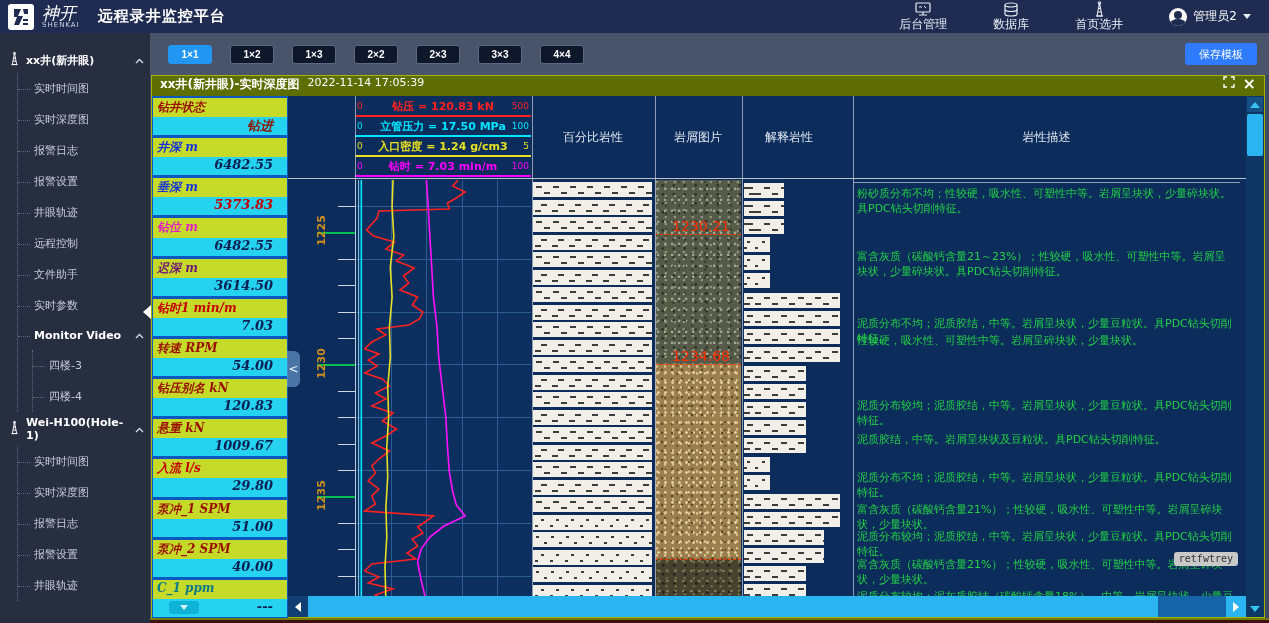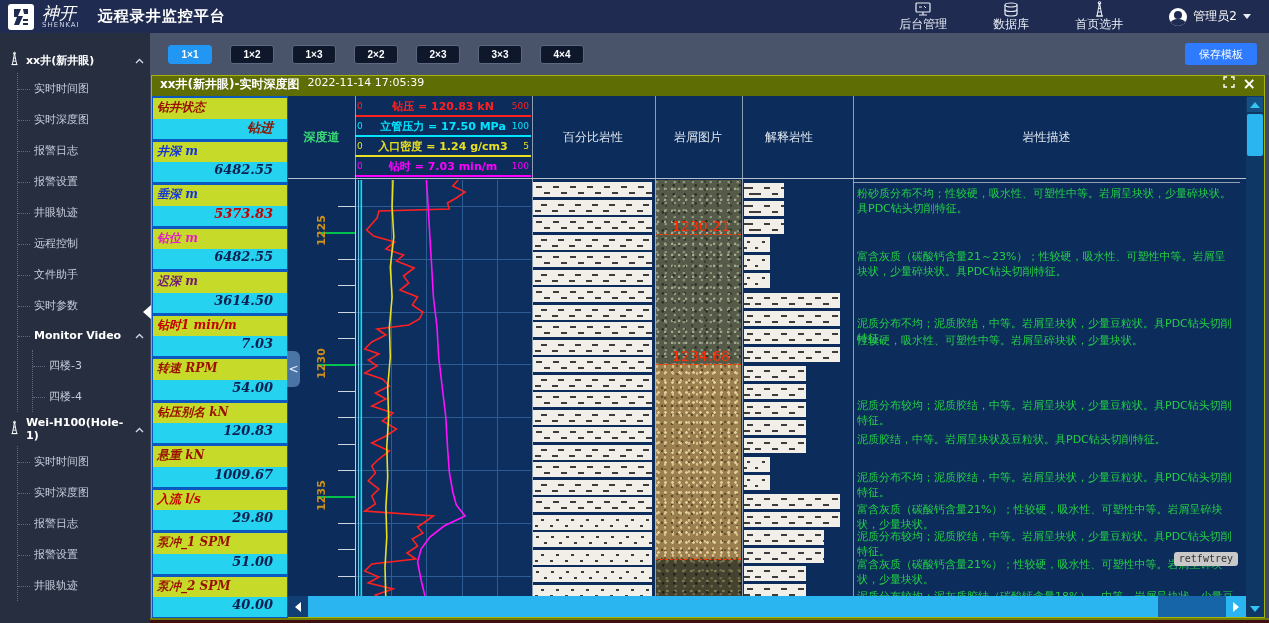--- a/index.html
+++ b/index.html
@@ -333,25 +333,30 @@
           <div class="pvalue" style="color: rgb(11, 32, 80);">29.80</div>
         </div>
         <div class="prow">
           <div class="plabel" style="color: rgb(153, 16, 0);">泵冲_1  SPM</div>
           <div class="pvalue" style="color: rgb(11, 32, 80);">51.00</div>
         </div>
         <div class="prow">
           <div class="plabel" style="color: rgb(153, 16, 0);">泵冲_2  SPM</div>
           <div class="pvalue" style="color: rgb(11, 32, 80);">40.00</div>
         </div>
+        <div class="prow">
+          <div class="plabel" style="color: rgb(11, 122, 138);">C_1  ppm</div>
+          <div class="pvalue" style="color: rgb(11, 32, 80);">---<span class="pdrop">
+              <i></i>
+            </span></div>
+        </div>
       </div>
 
     <div id="chart">
       <div id="chart-header">
-        <div class="hdr-cell" id="hdr-depth" style="left: 0px; width: 67px;">深度道</div>
         <div class="hdr-cell" id="legend" style="left: 67px; width: 176px;">
             <div class="leg-row" style="color: rgb(255, 32, 32); border-bottom: 2px solid rgb(255, 32, 32); width: 100%;">钻压 = 120.83 kN<span class="minv">0</span><span class="maxv">500</span></div>
             <div class="leg-row" style="color: rgb(0, 229, 255); border-bottom: 2px solid rgb(0, 229, 255); width: 100%;">立管压力 = 17.50 MPa<span class="minv">0</span><span class="maxv">100</span></div>
             <div class="leg-row" style="color: rgb(232, 224, 32); border-bottom: 2px solid rgb(232, 224, 32); width: 100%;">入口密度 = 1.24 g/cm3<span class="minv">0</span><span class="maxv">5</span></div>
             <div class="leg-row" style="color: rgb(255, 0, 255); border-bottom: 2px solid rgb(255, 0, 255); width: 100%;">钻时 = 7.03 min/m<span class="minv">0</span><span class="maxv">100</span></div>
           </div>
         <div class="hdr-cell" id="hdr-percent" style="left: 244px; width: 122px;">百分比岩性</div>
         <div class="hdr-cell" id="hdr-photo" style="left: 367px; width: 86px;">岩屑图片</div>
         <div class="hdr-cell" id="hdr-interp" style="left: 454px; width: 94px;">解释岩性</div>
         <div class="hdr-cell" id="hdr-desc" style="left: 565px; width: 387px;">岩性描述</div>

